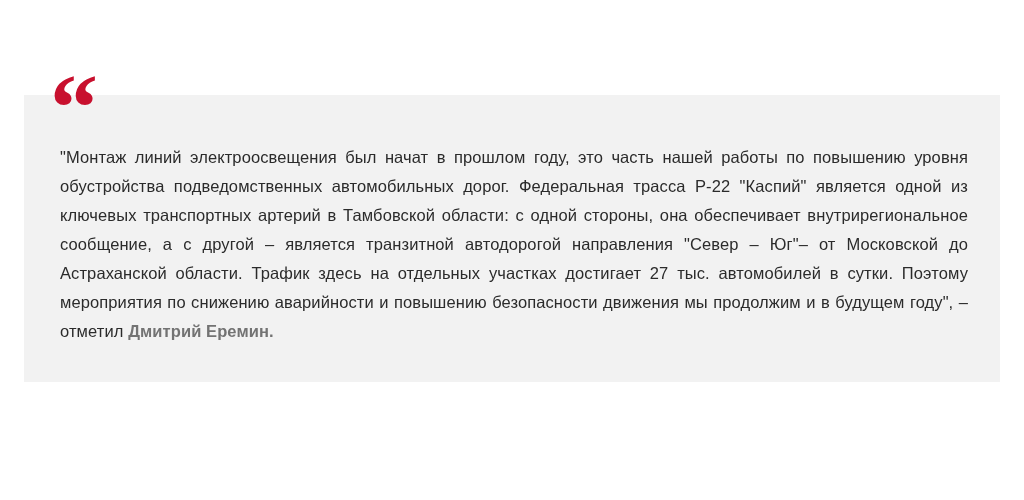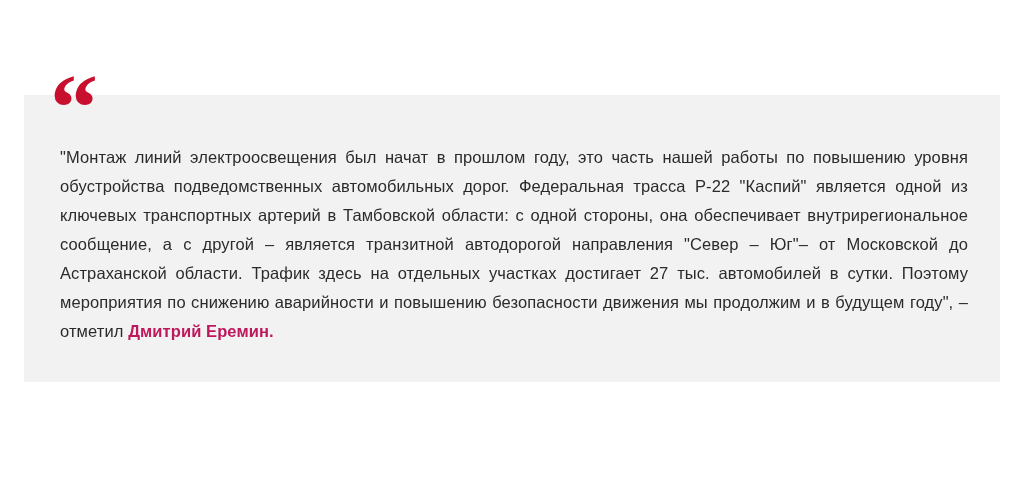--- a/index.html
+++ b/index.html
@@ -40,21 +40,21 @@
     width: 908px;
     font-size: 16.5px;
     line-height: 29px;
     color: #2b2b2b;
     text-align: justify;
     text-justify: inter-word;
     letter-spacing: 0.1px;
   }
   .quote-text .author {
     font-weight: bold;
-    color: #be185d;
+    color: #737373;
   }
 </style>
 </head>
 <body>
 
 <div class="quote-block">
   <div class="quote-mark">“</div>
   <div class="quote-text"><span>"Монтаж линий электроосвещения был начат в прошлом году, это часть нашей работы по повышению уровня обустройства подведомственных автомобильных дорог. Федеральная трасса Р-22 "Каспий" является одной из ключевых транспортных артерий в Тамбовской области: с одной стороны, она обеспечивает внутрирегиональное сообщение, а с другой – является транзитной автодорогой направления "Север – Юг"– от Московской до Астраханской области. Трафик здесь на отдельных участках достигает 27 тыс. автомобилей в сутки. Поэтому мероприятия по снижению аварийности и повышению безопасности движения мы продолжим и в будущем году", – отметил </span><span class="author">Дмитрий Еремин.</span></div>
 </div>
 

